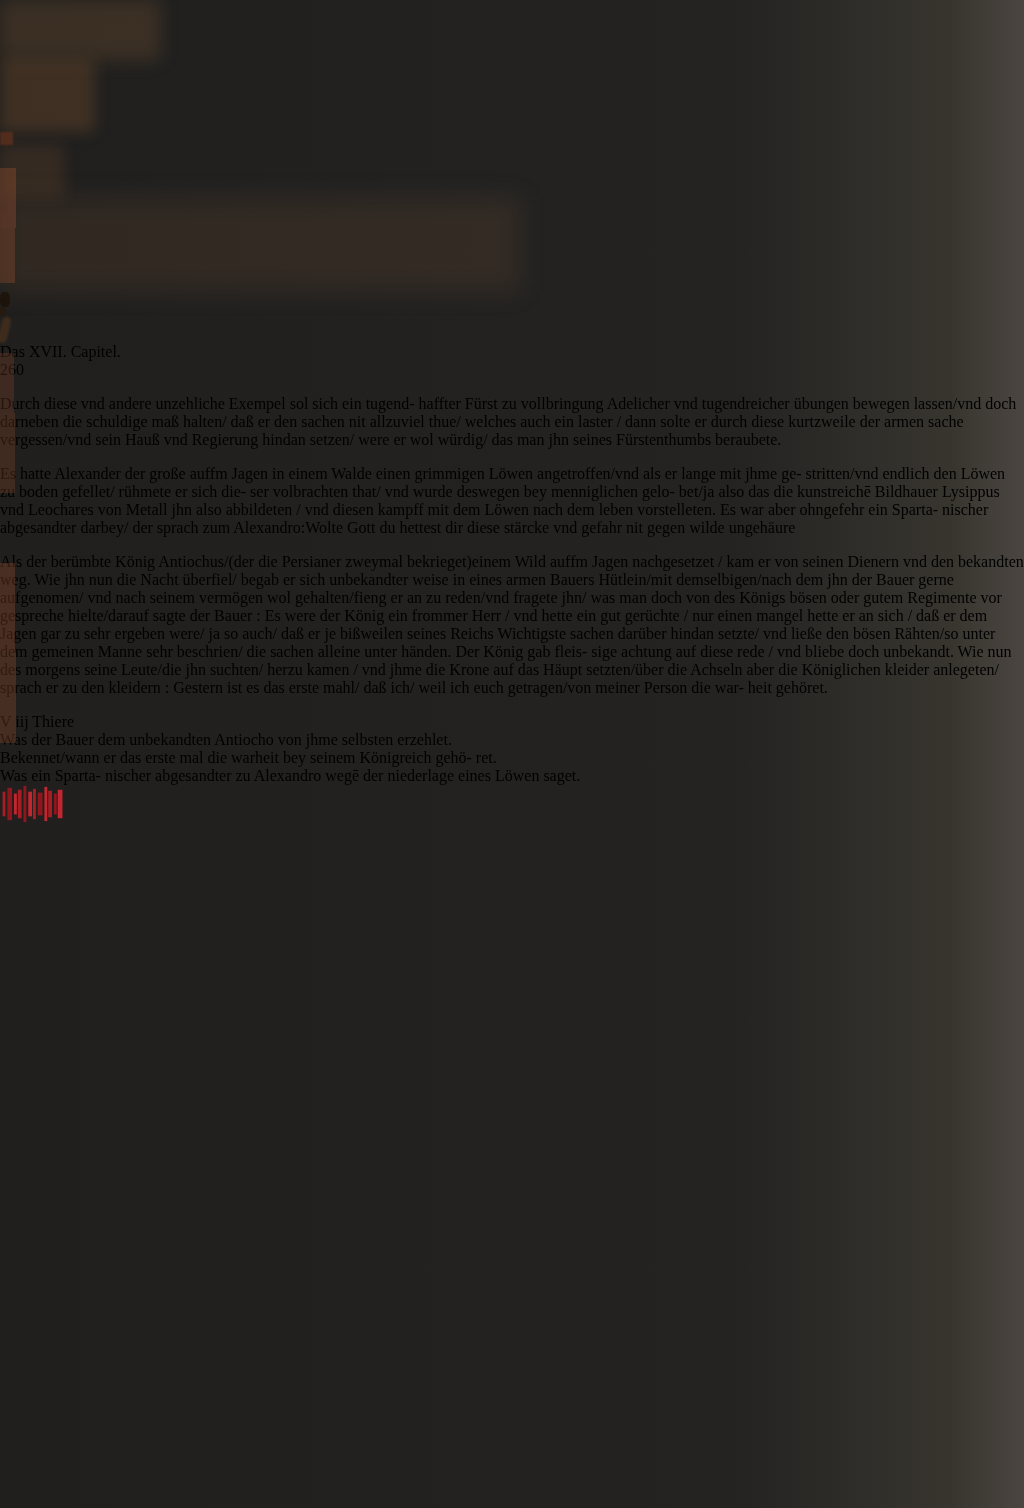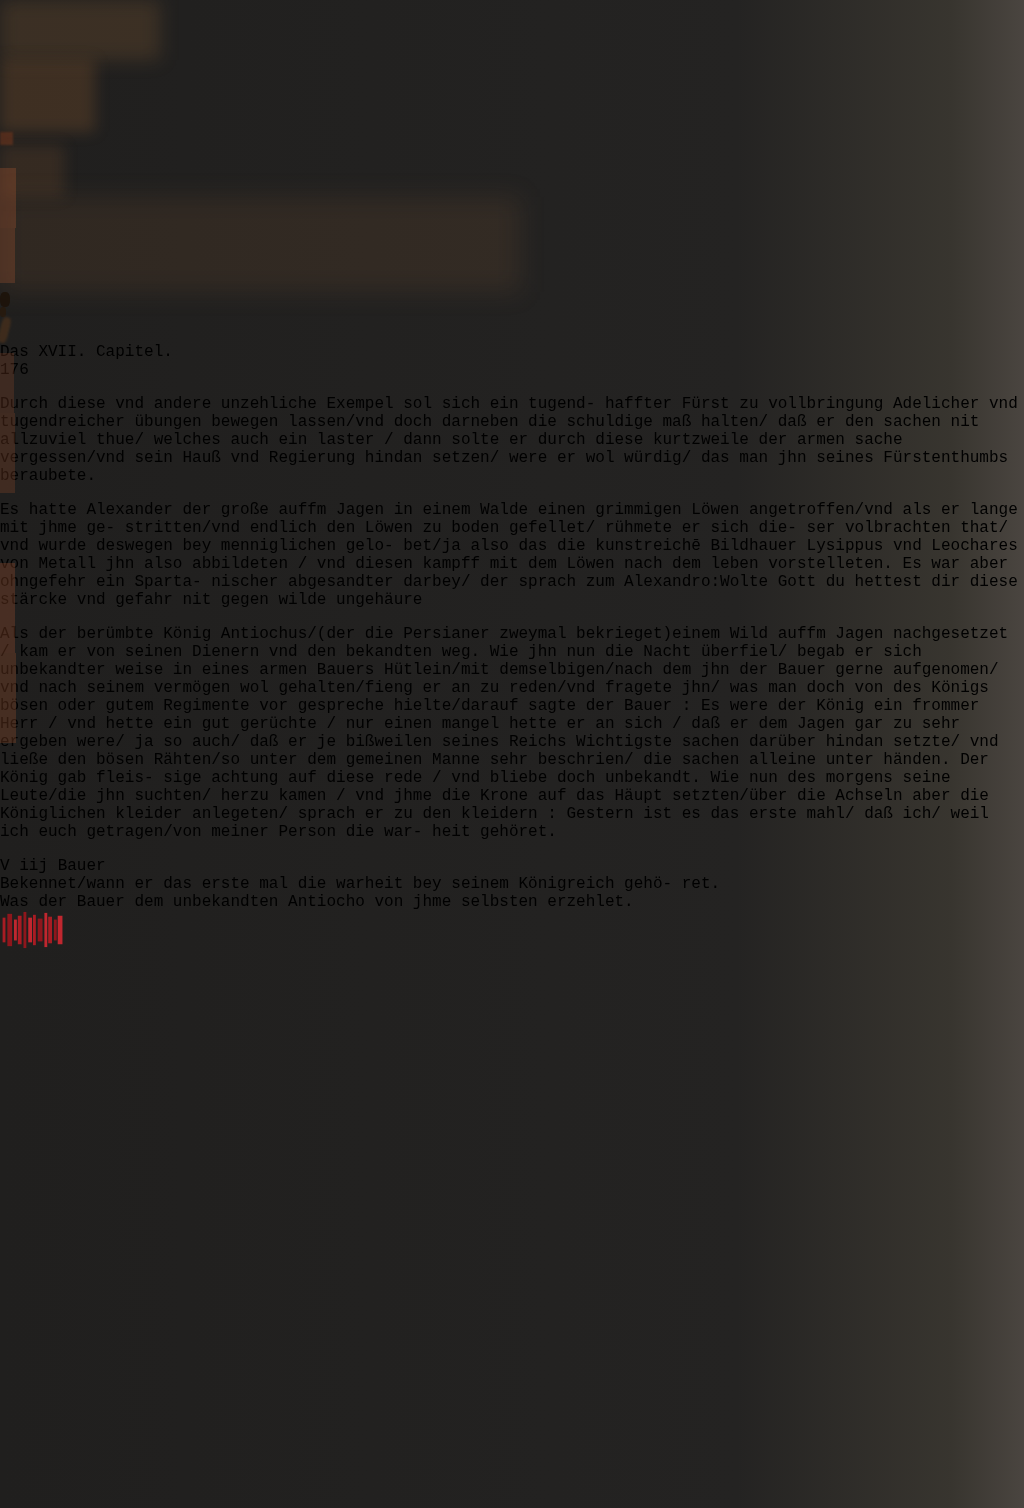--- a/index.html
+++ b/index.html
@@ -1,19 +1,19 @@
 <!DOCTYPE html>
 <html><head>
 <meta charset="utf-8">
 <style>
   html,body{margin:0;padding:0;background:#161514;}
   .stage{
     position:relative;width:1024px;height:1508px;overflow:hidden;
     background:linear-gradient(90deg,#201f1e 0%,#242322 72%,#38352f 93%,#4a4540 100%);
-    font-family:Liberation Mono, monospace;
+    font-family:Liberation Serif, serif;
   }
   
   .sliver{
     position:absolute;left:0;top:92px;width:26px;height:1218px;z-index:1;
     background:linear-gradient(90deg,#d5bd9d,#dcc6a7 60%,#cdb априори;
     background:linear-gradient(90deg,#d5bd9d,#dcc6a7 60%,#cdb392 100%);
     border-right:2px solid rgba(246,238,224,.55);
     box-shadow:3px 0 3px rgba(35,22,8,.45);
   }
   .smudge{position:absolute;border-radius:45%;filter:blur(2px);background:rgba(148,74,44,.32);}
@@ -107,21 +107,21 @@
     <div class="stain" style="left:390px;top:8px;width:160px;height:60px;background:rgba(168,116,62,.20);filter:blur(9px);"></div>
     <div class="stain" style="left:575px;top:66px;width:95px;height:72px;background:rgba(160,100,50,.24);filter:blur(7px);"></div>
     <div class="stain" style="left:628px;top:112px;width:13px;height:13px;background:rgba(116,52,28,.55);filter:blur(1px);"></div>
     <div class="stain" style="left:580px;top:510px;width:64px;height:52px;background:rgba(152,96,50,.18);filter:blur(7px);"></div>
     <div class="stain" style="left:320px;top:1100px;width:520px;height:95px;background:rgba(152,102,56,.14);filter:blur(12px);"></div>
     <div class="stain" style="left:158px;top:1148px;width:10px;height:15px;background:rgba(28,18,8,.85);filter:blur(.5px);border-radius:40%;"></div>
     <div class="stain" style="left:150px;top:1172px;width:6px;height:10px;background:rgba(40,25,12,.8);filter:blur(.5px);border-radius:40%;"></div>
     <div class="stain" style="left:40px;top:1166px;width:9px;height:26px;background:rgba(92,56,26,.5);filter:blur(1px);transform:rotate(14deg);border-radius:30%;"></div>
 
     <div class="chapter-title">Das XVII. Capitel.</div>
-    <div class="page-number">176</div>
+    <div class="page-number">260</div>
 
     <div class="textcol">
       <p class="para p1">Durch diese vnd andere unzehliche Exempel sol sich ein tugend-
 haffter Fürst zu vollbringung Adelicher vnd tugendreicher übungen
 bewegen lassen/vnd doch darneben die schuldige maß halten/ daß er
 den sachen nit allzuviel thue/ welches auch ein laster / dann solte er
 durch diese kurtzweile der armen sache vergessen/vnd sein Hauß vnd
 Regierung hindan setzen/ were er wol würdig/ das man jhn seines
 Fürstenthumbs beraubete.</p>
       <p class="para p3">Es hatte Alexander der große auffm Jagen in einem Walde
@@ -147,33 +147,38 @@
 setzte/ vnd ließe den bösen Rähten/so unter dem gemeinen Manne
 sehr beschrien/ die sachen alleine unter händen. Der König gab fleis-
 sige achtung auf diese rede / vnd bliebe doch unbekandt. Wie nun
 des morgens seine Leute/die jhn suchten/ herzu kamen / vnd jhme die
 Krone auf das Häupt setzten/über die Achseln aber die Königlichen
 kleider anlegeten/ sprach er zu den kleidern : Gestern ist es das erste
 mahl/ daß ich/ weil ich euch getragen/von meiner Person die war-
 heit gehöret.</p>
       <div class="sigline">
         <span class="sig">V iij</span>
-        <span class="catch">Bauer</span>
+        <span class="catch">Thiere</span>
       </div>
     </div>
 
+    <div class="mnote mn2">Was der Bauer
+dem unbekandten
+Antiocho von jhme
+selbsten erzehlet.</div>
     <div class="mnote mn3">Bekennet/wann er
 das erste mal die
 warheit bey seinem
 Königreich gehö-
 ret.</div>
-    <div class="mnote mn2">Was der Bauer
-dem unbekandten
-Antiocho von jhme
-selbsten erzehlet.</div>
+    <div class="mnote mn4">Was ein Sparta-
+nischer abgesandter
+zu Alexandro wegē
+der niederlage eines
+Löwen saget.</div>
   </div>
 
   <div class="footer">
     <svg class="hab-logo" width="66" height="38" viewBox="0 0 66 40">
       <rect x="1" y="7" width="3" height="26" fill="#a81c23"></rect>
       <rect x="6" y="3" width="5" height="34" fill="#8e161c"></rect>
       <rect x="13" y="9" width="3" height="22" fill="#c0272f"></rect>
       <rect x="17" y="5" width="4" height="30" fill="#a81c23"></rect>
       <rect x="23" y="1" width="3" height="38" fill="#8e161c"></rect>
       <rect x="28" y="7" width="4" height="26" fill="#c0272f"></rect>

